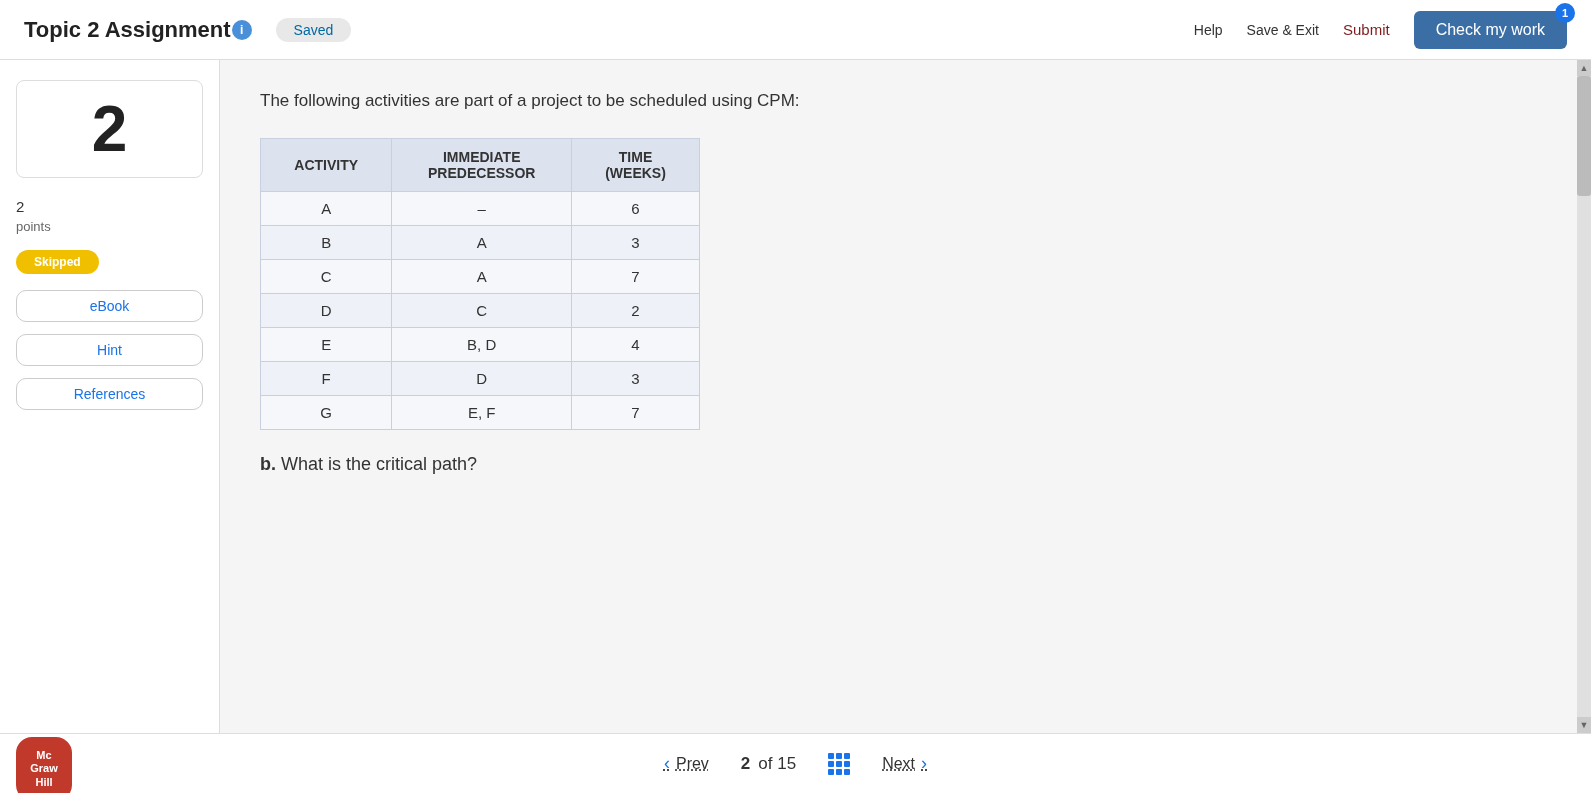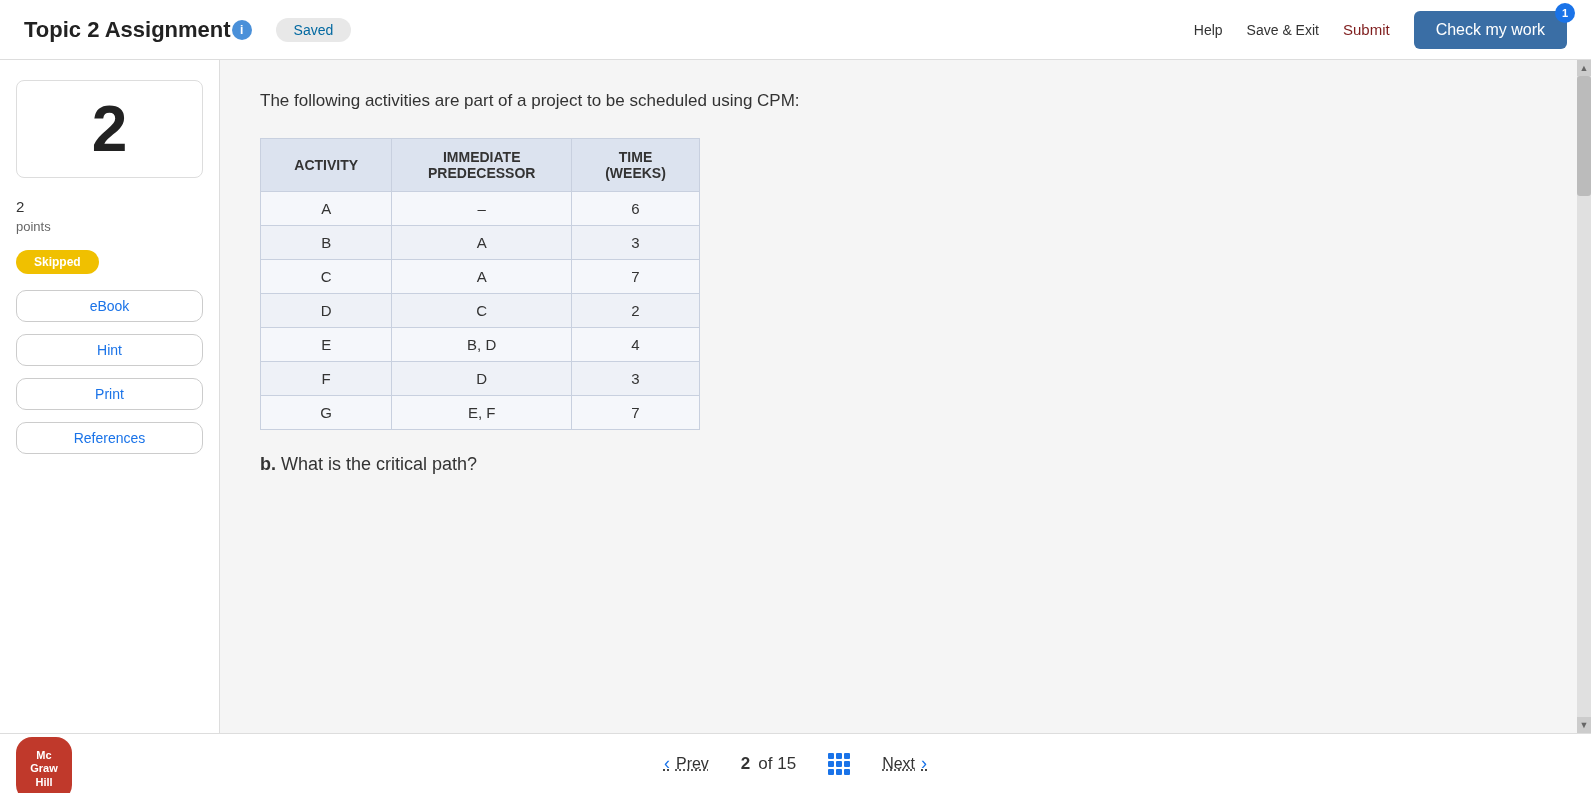--- a/index.html
+++ b/index.html
@@ -370,21 +370,20 @@
     </div>
     <div>
       <div class="points-num">2</div>
       <div class="points-label">points</div>
     </div>
     <div>
       <span class="skipped-badge">Skipped</span>
     </div>
     <button class="sidebar-btn">eBook</button>
     <button class="sidebar-btn">Hint</button>
-    <button class="sidebar-btn">Print</button>
     <button class="sidebar-btn">References</button>
   </div>
 
   <div class="content">
     <p class="question-text">The following activities are part of a project to be scheduled using CPM:</p>
 
     <table class="cpm-table">
       <thead>
         <tr>
           <th>ACTIVITY</th>

